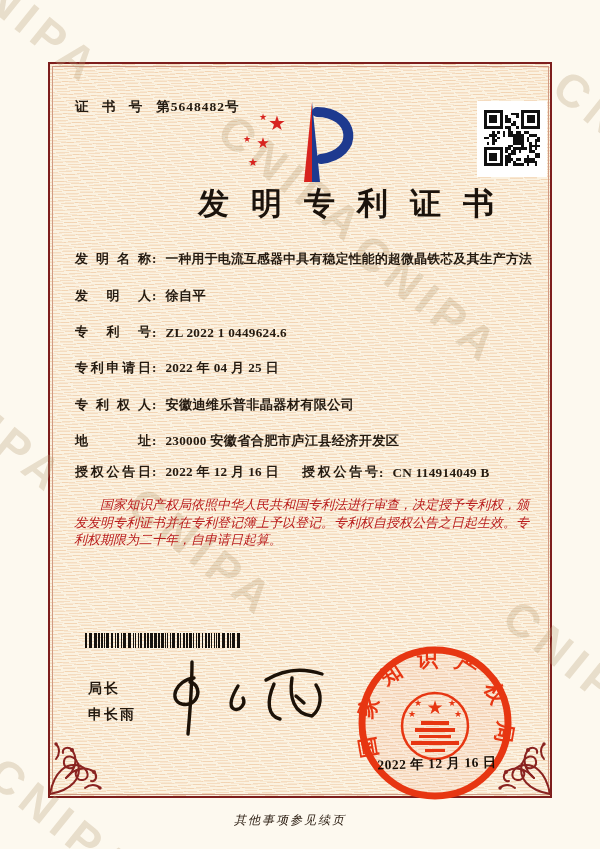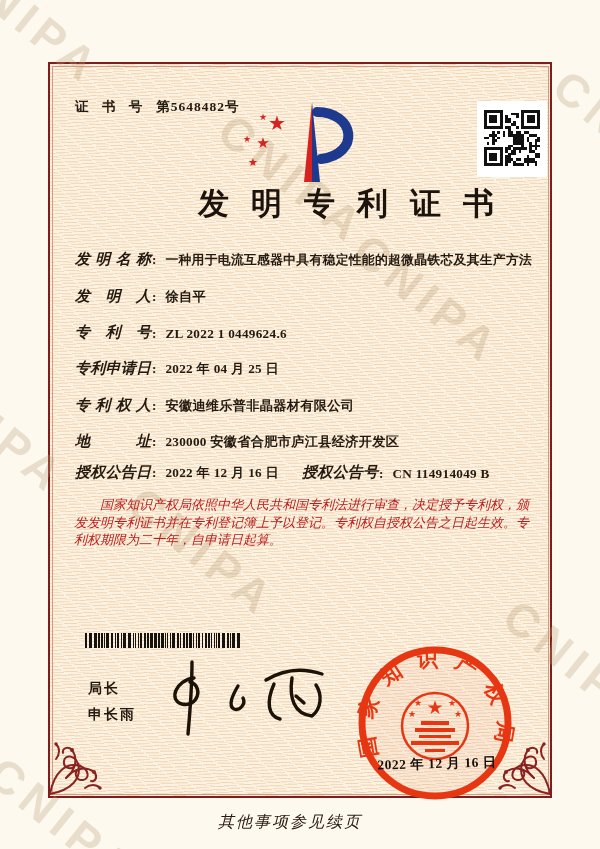--- a/index.html
+++ b/index.html
@@ -16,32 +16,32 @@
          z-index:0;}
   .frame-inner{position:absolute;left:1.5px;top:1.5px;right:1.5px;bottom:1.5px;
          border:1px solid #d09a83;}
   .abs{position:absolute;z-index:3;}
   .cert-no{left:75px;top:98px;font-size:13.5px;font-weight:700;}
   .cert-no .lab{letter-spacing:5px;margin-right:9px;text-align:center;}
   .cert-no .num{letter-spacing:1px;}
   .title{left:48px;top:183px;width:596px;text-align:center;font-size:31px;font-weight:700;
          letter-spacing:22px;padding-left:22px;box-sizing:border-box;color:#1b130c;}
   .frow{left:75px;width:462px;font-size:13.2px;}
-  .flabel{display:inline-block;width:76px;font-size:15px;font-weight:700;
-          text-align:justify;text-align-last:justify;vertical-align:bottom;font-style:italic;}
+  .flabel{display:inline-block;width:76px;font-size:13px;font-weight:700;
+          text-align:justify;text-align-last:justify;vertical-align:bottom;}
   .colon{font-weight:700;margin:0 9px 0 1px;}
   .fvalue{font-weight:600;letter-spacing:0.3px;}
   .paras{left:74px;top:496px;width:457px;font-size:13px;line-height:17.6px;
          font-style:italic;color:#b91c1c;}
   .paras p{margin:0;text-indent:2em;font-weight:500;}
   .director{left:88px;font-size:14px;font-weight:700;letter-spacing:2px;}
   .seal-date{left:362px;top:755px;width:150px;text-align:center;font-size:13.5px;
              font-weight:700;color:#181008;letter-spacing:0.5px;transform:rotate(-1.5deg);z-index:5;}
   .page-info{left:28px;top:779px;width:504px;text-align:center;font-size:12px;letter-spacing:2px;}
-  .footer-note{left:40px;top:812px;width:500px;text-align:center;font-size:16px;
+  .footer-note{left:40px;top:812px;width:500px;text-align:center;font-size:12px;
                font-style:italic;letter-spacing:2px;color:#2a1c10;}
   .qr-box{left:477px;top:101px;width:70px;height:76px;background:#ffffff;z-index:3;}
   .qr-box svg{position:absolute;left:7px;top:8px;}
   .barcode{left:85px;top:633px;z-index:3;}
   .ornament{z-index:4;pointer-events:none;}
 </style>
 </head>
 <body>
 
 <div class="page">

